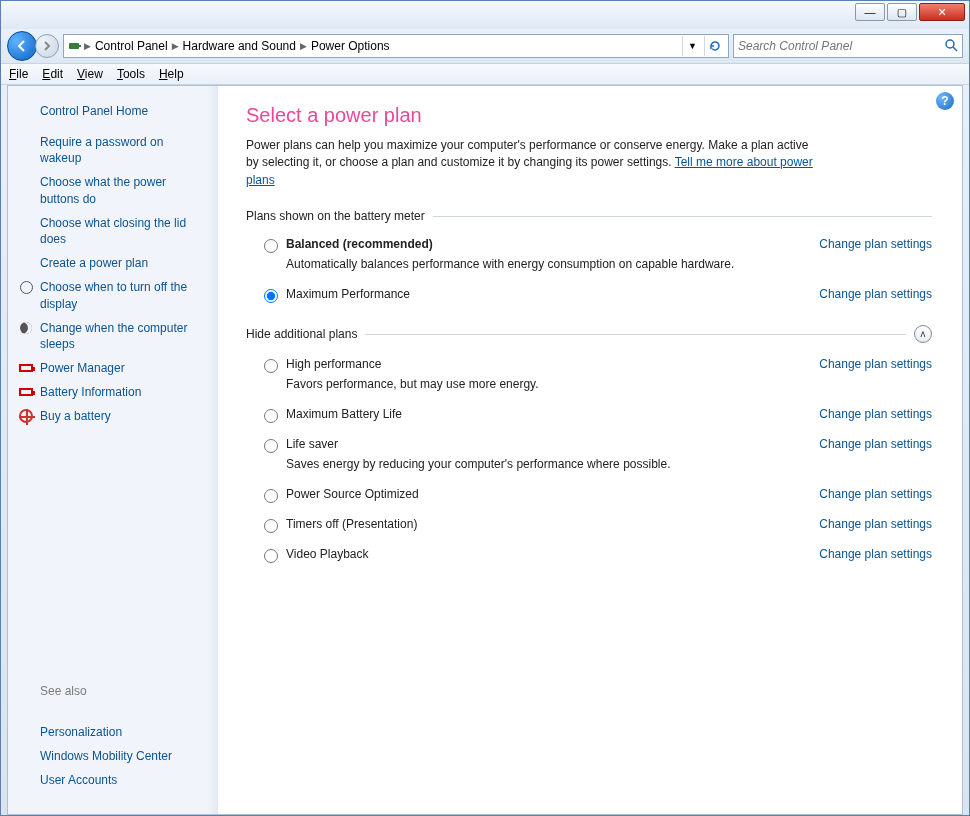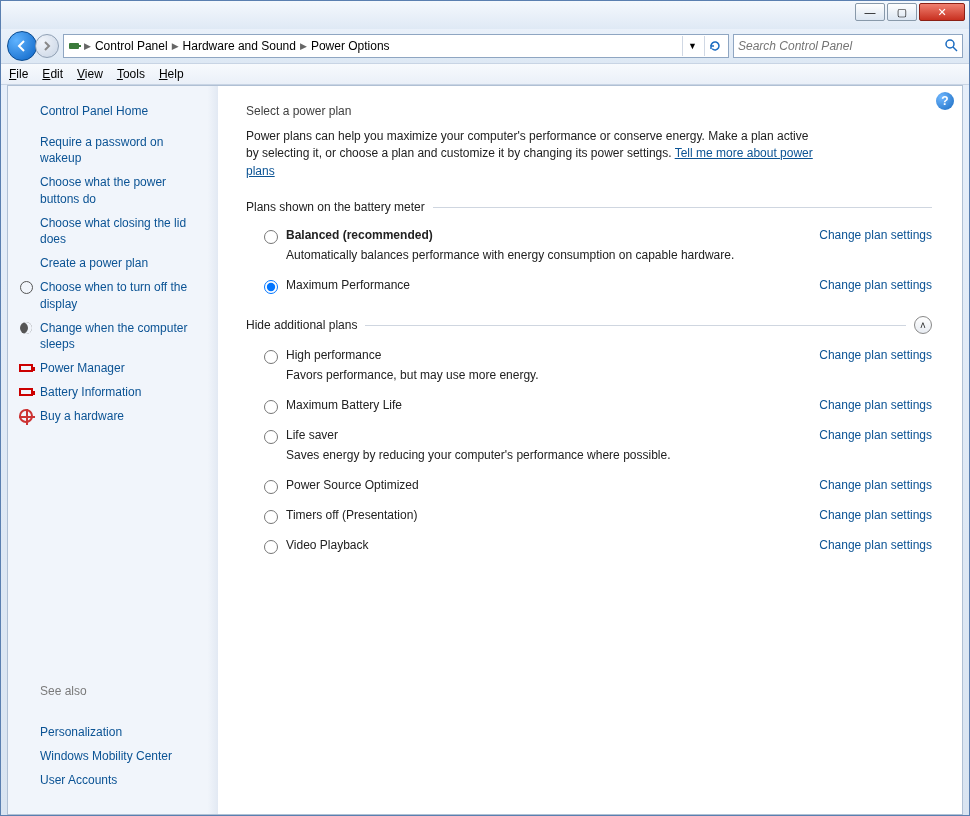--- a/index.html
+++ b/index.html
@@ -164,21 +164,21 @@
     position:relative;
     overflow:auto;
   }
   .help-icon {
     position:absolute; top:6px; right:8px;
     width:18px;height:18px; border-radius:50%;
     background: radial-gradient(circle at 30% 30%, #6fb7ff, #1a6bc0);
     color:#fff; display:flex; align-items:center; justify-content:center;
     font-weight:bold; font-size:12px;
   }
-  .page-title { color:#404040; font-size:12px; margin-bottom:10px; font-weight:normal;}
+  .page-title { color:#ec4899; font-size:20px; margin-bottom:10px; font-weight:normal;}
   .intro { color:#222; line-height:1.45; margin-bottom:4px; max-width:570px;}
   .intro a { color:#0b5394; text-decoration:underline; }
   .section-hdr {
     display:flex; align-items:center;
     margin-top:20px; margin-bottom:8px;
     color:#222;
   }
   .section-hdr .line { flex:1; height:1px; background:#cfd6e0; margin-left:8px; }
   .section-hdr .chev {
     width:18px;height:18px;border:1px solid #888;border-radius:50%;
@@ -329,21 +329,21 @@
             <div class="side-link">
               <span class="slicon">
                 <span class="ico-battery"></span>
               </span>
               <span class="txt">Battery Information</span>
             </div>
             <div class="side-link">
               <span class="slicon">
                 <span class="ico-globe"></span>
               </span>
-              <span class="txt">Buy a hardware</span>
+              <span class="txt">Buy a battery</span>
             </div>
           </div>
       </div>
       <div class="sidebar-bottom">
         <div class="hdr">See also</div>
         <div id="see-also-links">
             <div class="blink">Personalization</div>
             <div class="blink">Windows Mobility Center</div>
             <div class="blink">User Accounts</div>
           </div>

